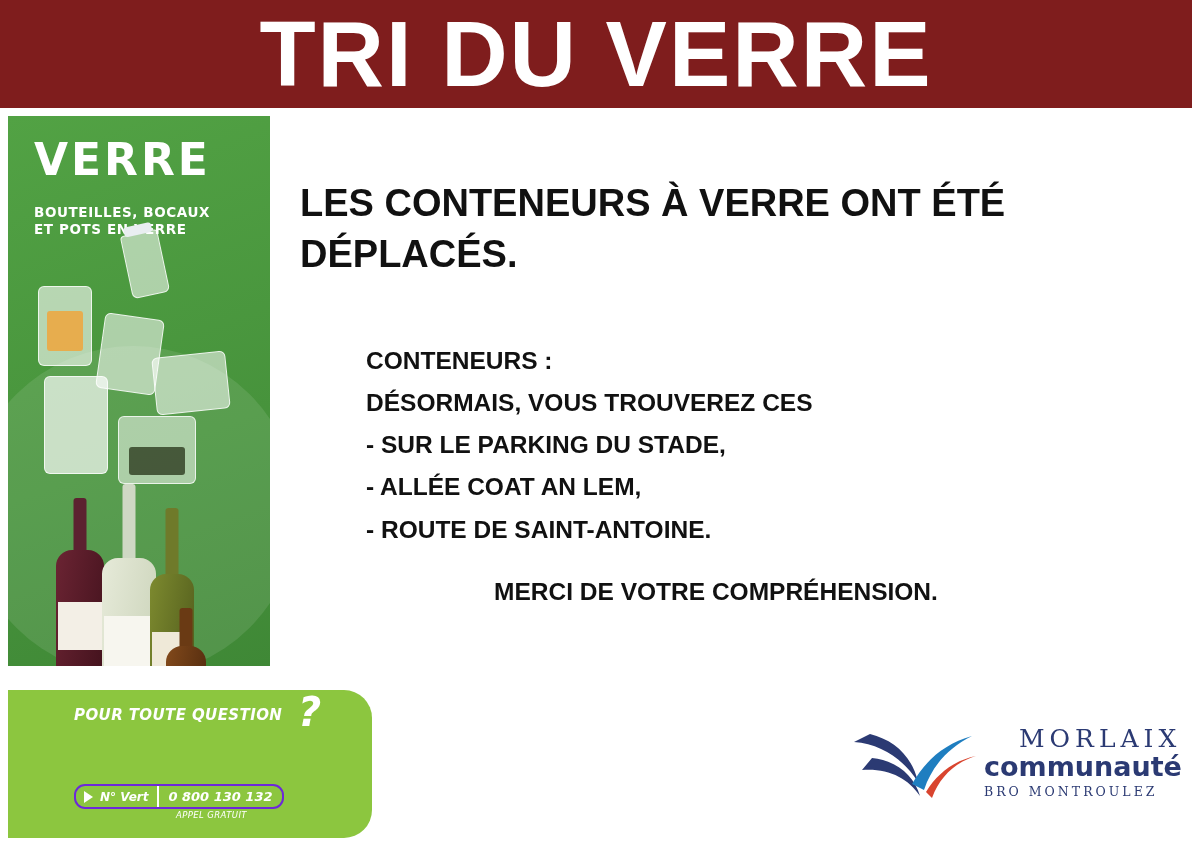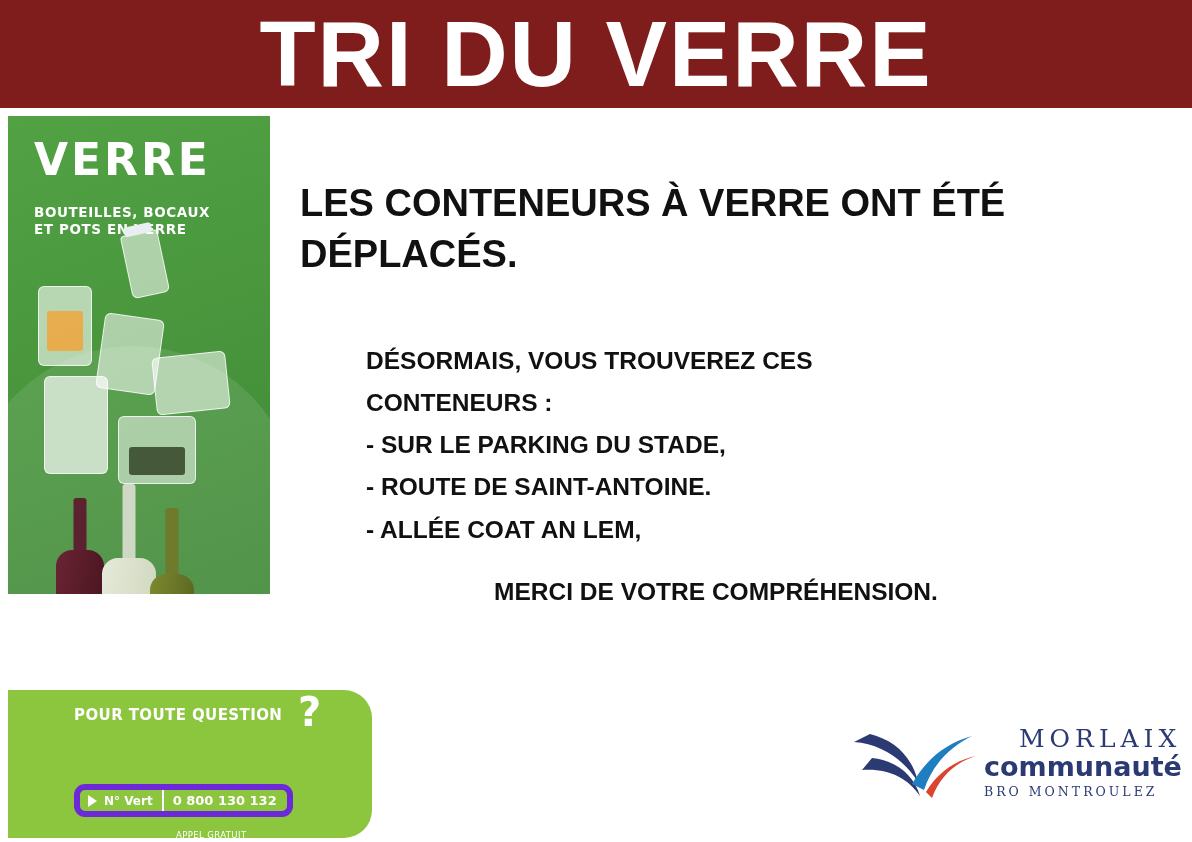--- a/index.html
+++ b/index.html
@@ -41,21 +41,21 @@
     font-family: "Liberation Sans", sans-serif;
     white-space: nowrap;
   }
 
   
   .green-card {
     position: absolute;
     left: 8px;
     top: 116px;
     width: 262px;
-    height: 478px;
+    height: 550px;
     background: #4a9a3f;
     background: linear-gradient(160deg, #52a244 0%, #47933c 60%, #3f8836 100%);
     overflow: hidden;
   }
   .green-card .blob {
     position: absolute;
     left: -40px;
     top: 230px;
     width: 330px;
     height: 330px;
@@ -145,20 +145,21 @@
   
   .contact {
     position: absolute;
     left: 8px;
     top: 690px;
     width: 364px;
     height: 148px;
     background: #8cc63f;
     border-radius: 0 28px 28px 0;
     border-top-left-radius: 0;
+    font-style: italic;
   }
   .contact .q-line {
     position: absolute;
     left: 66px;
     top: 16px;
     color: #ffffff;
     font-size: 15px;
     font-weight: bold;
     letter-spacing: 0.4px;
     font-family: "DejaVu Sans", sans-serif;
@@ -189,21 +190,21 @@
     color: #ffffff;
     font-size: 17px;
     font-family: "DejaVu Sans", sans-serif;
   }
   .vert-pill {
     position: absolute;
     left: 66px;
     top: 94px;
     height: 21px;
     padding: 0 10px 0 6px;
-    border: 6px solid #6d28d9;
+    border: 2px solid #6d28d9;
     border-radius: 11px;
     display: flex;
     align-items: center;
     gap: 7px;
   }
   .vert-pill .play {
     width: 0; height: 0;
     border-left: 9px solid #ffffff;
     border-top: 6px solid transparent;
     border-bottom: 6px solid transparent;
@@ -227,21 +228,20 @@
     white-space: nowrap;
   }
   .free-note {
     position: absolute;
     left: 168px;
     top: 120px;
     color: #ffffff;
     font-size: 8.5px;
     letter-spacing: 0.4px;
     font-family: "DejaVu Sans", sans-serif;
-    margin-top: 20px;
   }
 
   
   .headline {
     position: absolute;
     left: 300px;
     top: 178px;
     width: 866px;
     color: #111111;
     font-size: 38px;
@@ -345,25 +345,25 @@
     <div class="bottle b4">
       <div class="neck"></div>
         <div class="body"></div>
     </div>
   </div>
 </div>
 
 <div class="headline">LES CONTENEURS À VERRE ONT ÉTÉ DÉPLACÉS.</div>
 
 <div class="body-text">
+  <div>CONTENEURS :</div>
   <div>DÉSORMAIS, VOUS TROUVEREZ CES</div>
-  <div>CONTENEURS :</div>
   <div>- SUR LE PARKING DU STADE,</div>
+  <div>- ALLÉE COAT AN LEM,</div>
   <div>- ROUTE DE SAINT-ANTOINE.</div>
-  <div>- ALLÉE COAT AN LEM,</div>
 </div>
 
 <div class="thanks">MERCI DE VOTRE COMPRÉHENSION.</div>
 
 <div class="contact">
   <div class="q-line">
     <span>POUR TOUTE </span><span class="strong">QUESTION</span>
   </div>
   <div class="qmark">?</div>
 

